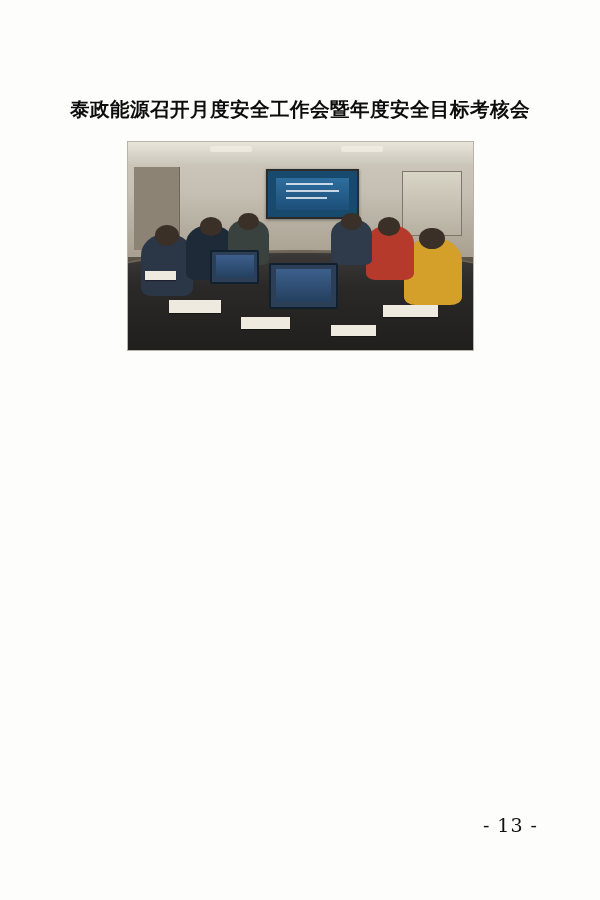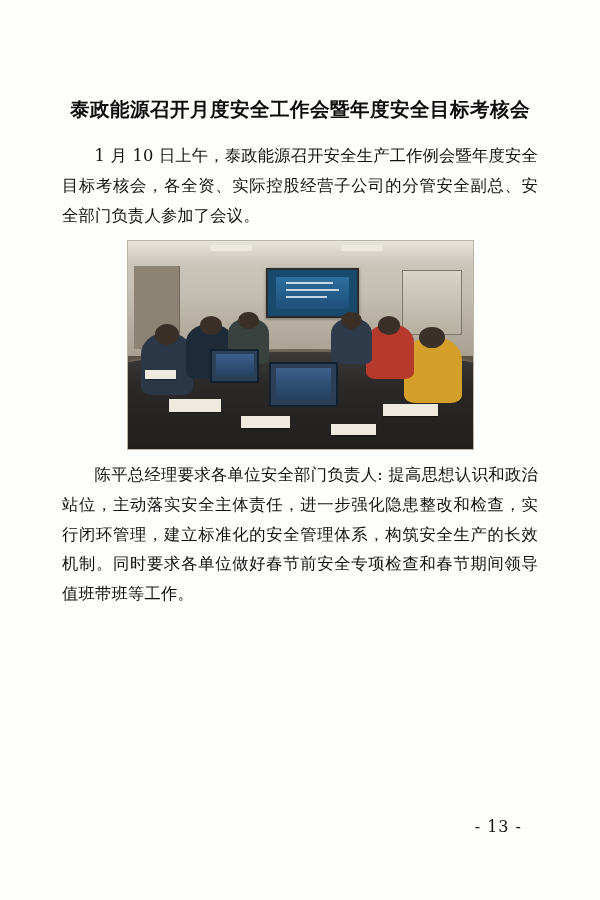--- a/index.html
+++ b/index.html
@@ -112,36 +112,35 @@
     background: #3a3027;
   }
   .ph-lamp {
     position: absolute; background: #f2efe6; opacity: .7; border-radius: 2px;
   }
   .caption-after {
     margin-top: 8px;
   }
   .page-number {
     position: absolute;
-    right: 78px;
+    right: 62px;
     bottom: 64px;
-    font-size: 16px;
+    font-size: 19px;
     color: #111111;
     font-family: "DejaVu Serif", "Liberation Serif", serif;
     letter-spacing: 1px;
   }
 </style>
 </head>
 <body>
 
 <div class="page">
 
   <h1 class="doc-title">泰政能源召开月度安全工作会暨年度安全目标考核会</h1>
 
-  <p class="para">1 月 10 日上午，泰政能源召开安全生产工作例会暨年度安全目标考核会，各全资、实际控股经营子公司的分管安全副总、安全部门负责人参加了会议。</p>
 
 
   <div class="figure">
     <div class="photo">
       <div class="ph-wall"></div>
       <div class="ph-ceiling"></div>
       <div class="ph-door"></div>
       <div class="ph-window"></div>
 
       <div class="ph-screen">
@@ -183,16 +182,15 @@
       </div>
 
       <div class="ph-doc" style="left:12%; top:76%; width:15%; height:6%;"></div>
       <div class="ph-doc" style="left:33%; top:84%; width:14%; height:6%;"></div>
       <div class="ph-doc" style="right:10%; top:78%; width:16%; height:6%;"></div>
       <div class="ph-doc" style="right:28%; top:88%; width:13%; height:5%;"></div>
       <div class="ph-doc" style="left:5%;  top:62%; width:9%;  height:4%;"></div>
     </div>
   </div>
 
-  <p class="para caption-after">陈平总经理要求各单位安全部门负责人: 提高思想认识和政治站位，主动落实安全主体责任，进一步强化隐患整改和检查，实行闭环管理，建立标准化的安全管理体系，构筑安全生产的长效机制。同时要求各单位做好春节前安全专项检查和春节期间领导值班带班等工作。</p>
 
   <div class="page-number">- 13 -</div>
 </div>
 
 </body></html>

